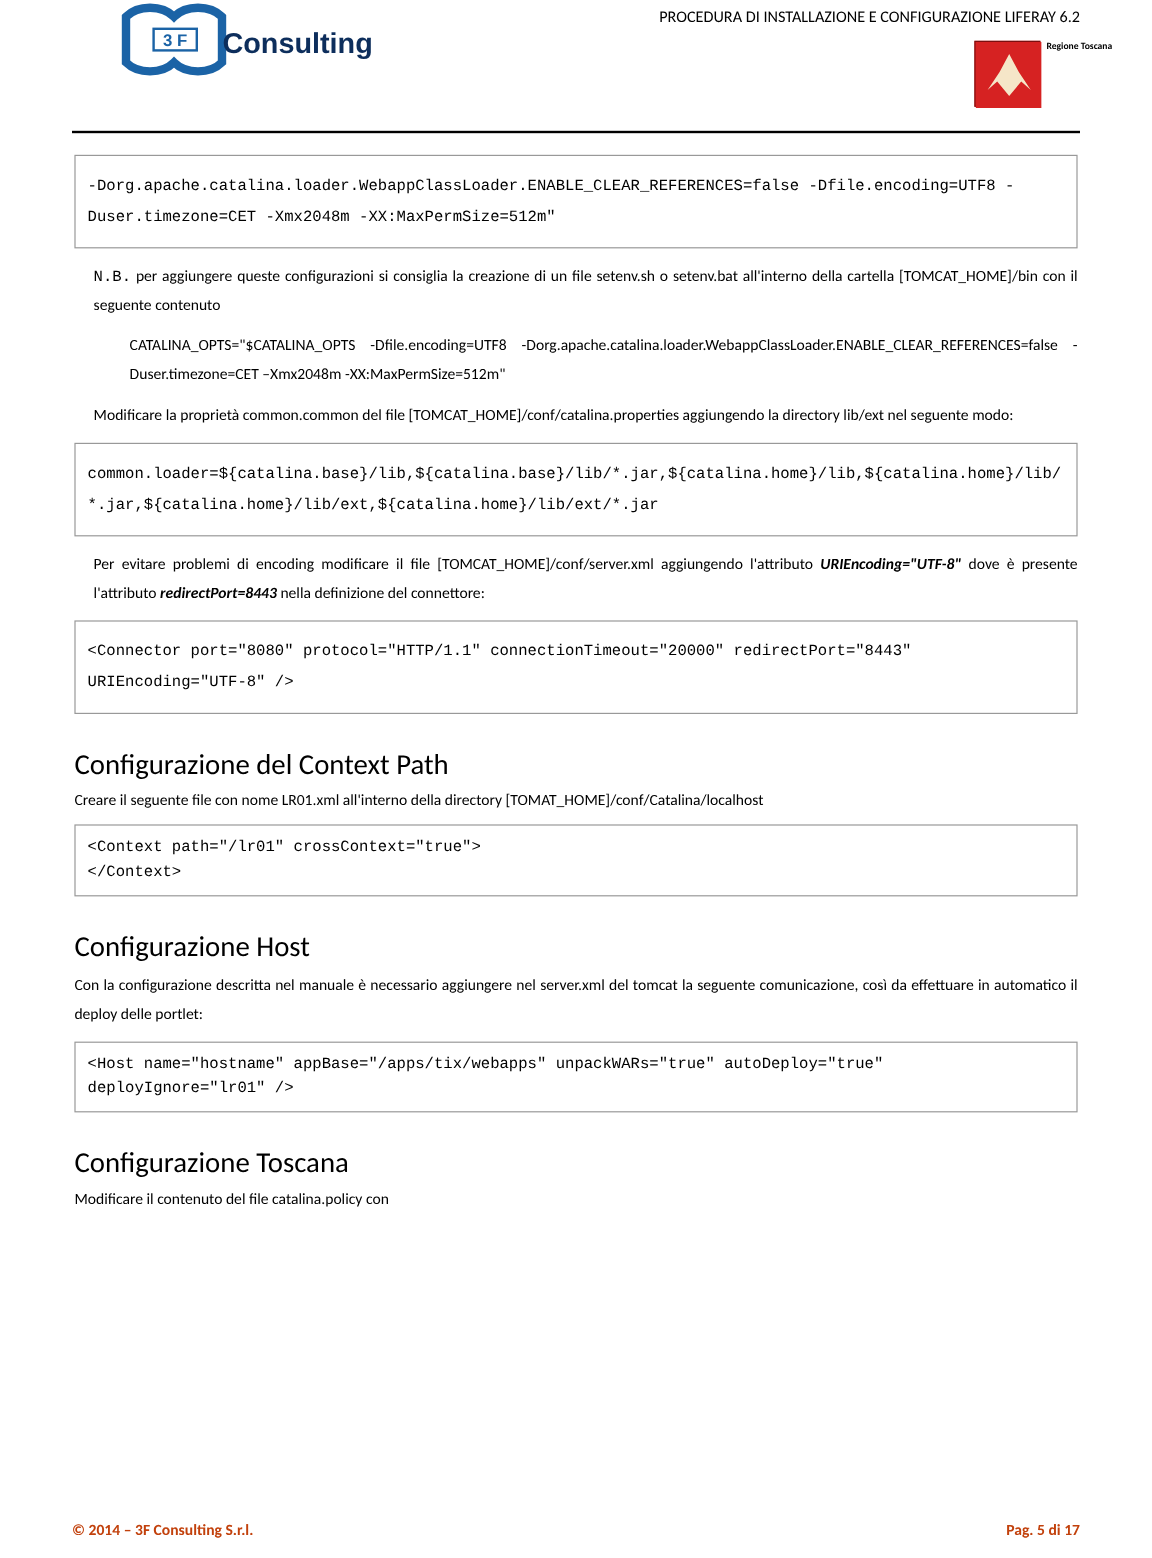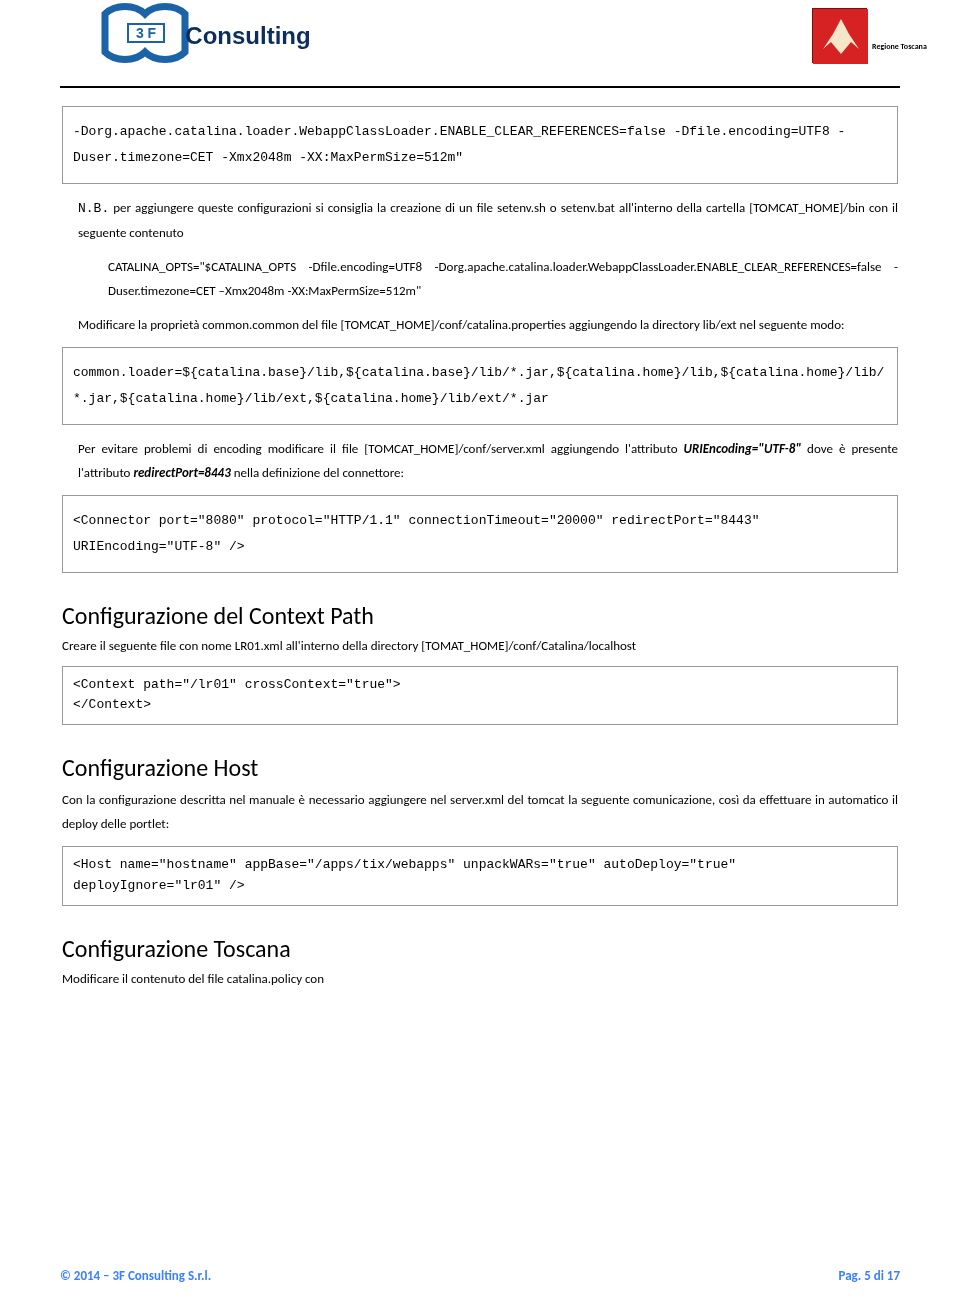--- a/index.html
+++ b/index.html
@@ -46,21 +46,21 @@
   .logo-right .crest {
     width: 55px; height: 55px;
     background: #d62222;
     position: absolute; top: 4px; left: 2px;
     border: 1px solid #7a0f0f;
   }
   .logo-right .crest svg { width: 55px; height: 55px; }
   .logo-right .region {
     position: absolute;
     left: 62px;
-    top: 38px;
+    top: 5px;
     font-size: 8px;
     font-weight: 700;
     line-height: 1.1;
     width: 80px;
     text-align: left;
     overflow: visible;
     white-space: nowrap;
   }
   .header-rule {
     margin: 14px 60px 18px 60px;
@@ -113,36 +113,37 @@
   }
   .footer {
     position: absolute;
     bottom: 12px;
     left: 60px;
     right: 60px;
     display: flex;
     justify-content: space-between;
     font-size: 13px;
     font-weight: 700;
-    color: #3b82f6;
+    color: #c2410c;
   }
 </style>
 </head>
 <body>
 
 <div class="header">
   <div class="logo-left">
     <svg viewBox="0 0 220 70">
       <path d="M5 12 C 15 2, 35 2, 45 12 C 55 2, 75 2, 85 12 L85 50 C 75 60, 55 60, 45 50 C 35 60, 15 60, 5 50 Z" fill="none" stroke="#1b63a6" stroke-width="7"></path>
       <rect x="28" y="22" width="36" height="18" fill="#fff" stroke="#1b63a6" stroke-width="2"></rect>
       <text x="46" y="36" font-family="Arial" font-size="14" font-weight="700" fill="#1b63a6" text-anchor="middle">3 F</text>
       <text x="148" y="42" font-family="Arial" font-size="24" font-weight="700" fill="#0d2e5c" text-anchor="middle">Consulting</text>
     </svg>
   </div>
   <div class="header-right">
+    <div class="doc-title">PROCEDURA DI INSTALLAZIONE E CONFIGURAZIONE LIFERAY 6.2</div>
     <div class="logo-right">
       <div class="crest">
         <svg viewBox="0 0 55 55">
           <rect width="55" height="55" fill="#d62222"></rect>
           <path d="M10 40 L20 25 L28 10 L36 25 L46 40 L38 33 L28 45 L18 33 Z" fill="#f5e6c8"></path>
         </svg>
       </div>
       <div class="region">Regione Toscana</div>
     </div>
   </div>

